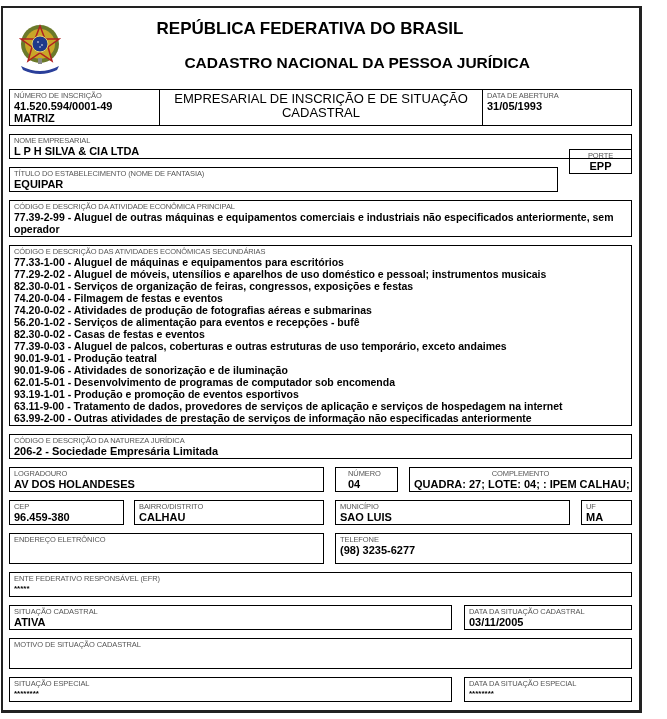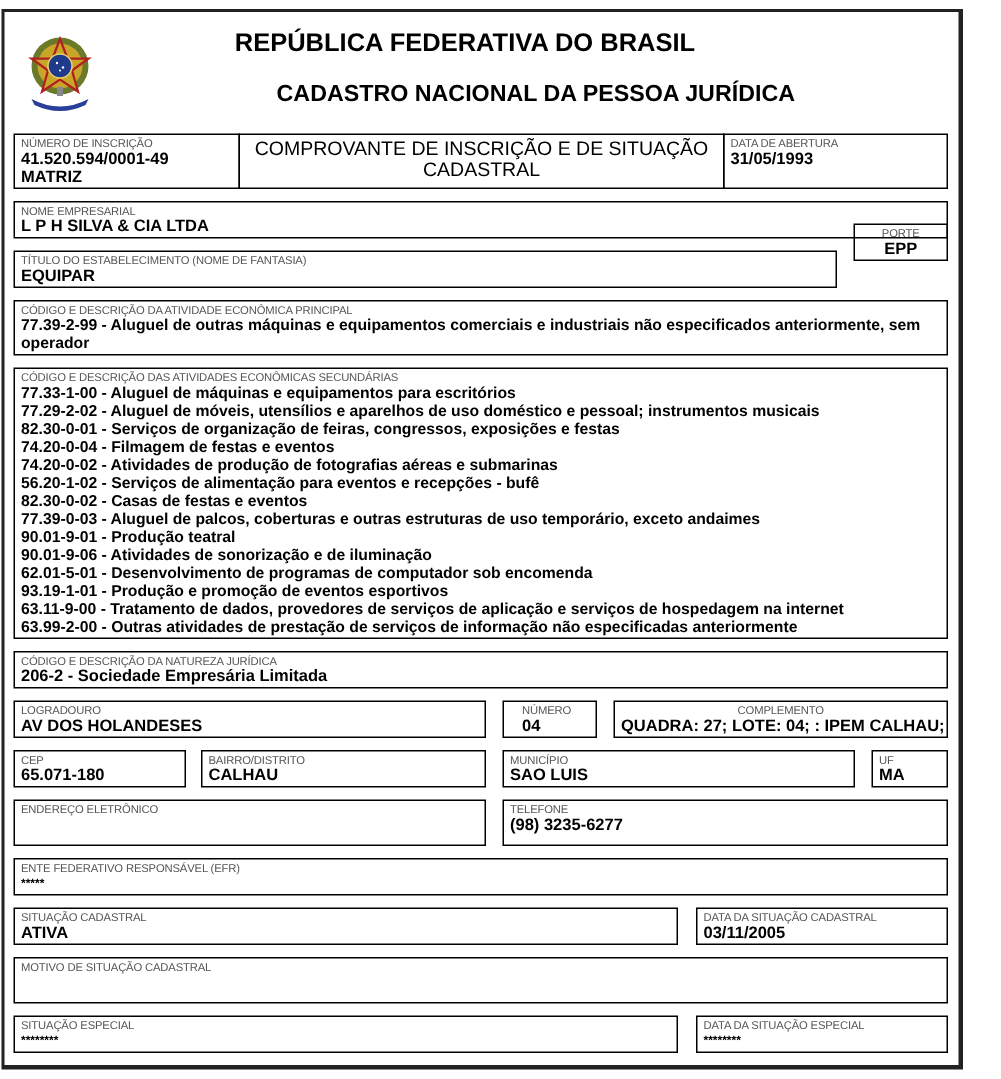--- a/index.html
+++ b/index.html
@@ -39,21 +39,21 @@
 </svg>
 
 <div class="h1">REPÚBLICA FEDERATIVA DO BRASIL</div>
 <div class="h2">CADASTRO NACIONAL DA PESSOA JURÍDICA</div>
 
 <div class="box" style="left:9px;top:89px;width:151px;height:37px;">
   <div class="lbl">NÚMERO DE INSCRIÇÃO</div>
   <div class="val">41.520.594/0001-49</div>
   <div class="val">MATRIZ</div>
 </div>
-<div class="comp">COMPROVANTE DE INSCRIÇÃO E DE SITUAÇÃO CADASTRAL</div>
+<div class="comp">EMPRESARIAL DE INSCRIÇÃO E DE SITUAÇÃO CADASTRAL</div>
 <div class="box" style="left:482px;top:89px;width:150px;height:37px;">
   <div class="lbl">DATA DE ABERTURA</div>
   <div class="val">31/05/1993</div>
 </div>
 
 <div class="box" style="left:9px;top:134px;width:623px;height:25px;">
   <div class="lbl">NOME EMPRESARIAL</div>
   <div class="val">L P H SILVA &amp; CIA LTDA</div>
 </div>
 
@@ -107,21 +107,21 @@
   <div class="lbl">NÚMERO</div>
   <div class="val">04</div>
 </div>
 <div class="box" style="left:409px;top:467px;width:223px;height:25px;text-align:center;">
   <div class="lbl">COMPLEMENTO</div>
   <div class="val">QUADRA: 27; LOTE: 04; : IPEM CALHAU;</div>
 </div>
 
 <div class="box" style="left:9px;top:500px;width:115px;height:25px;">
   <div class="lbl">CEP</div>
-  <div class="val">65.071-180</div>
+  <div class="val">96.459-380</div>
 </div>
 <div class="box" style="left:134px;top:500px;width:190px;height:25px;">
   <div class="lbl">BAIRRO/DISTRITO</div>
   <div class="val">CALHAU</div>
 </div>
 <div class="box" style="left:335px;top:500px;width:235px;height:25px;">
   <div class="lbl">MUNICÍPIO</div>
   <div class="val">SAO LUIS</div>
 </div>
 <div class="box" style="left:581px;top:500px;width:51px;height:25px;">

